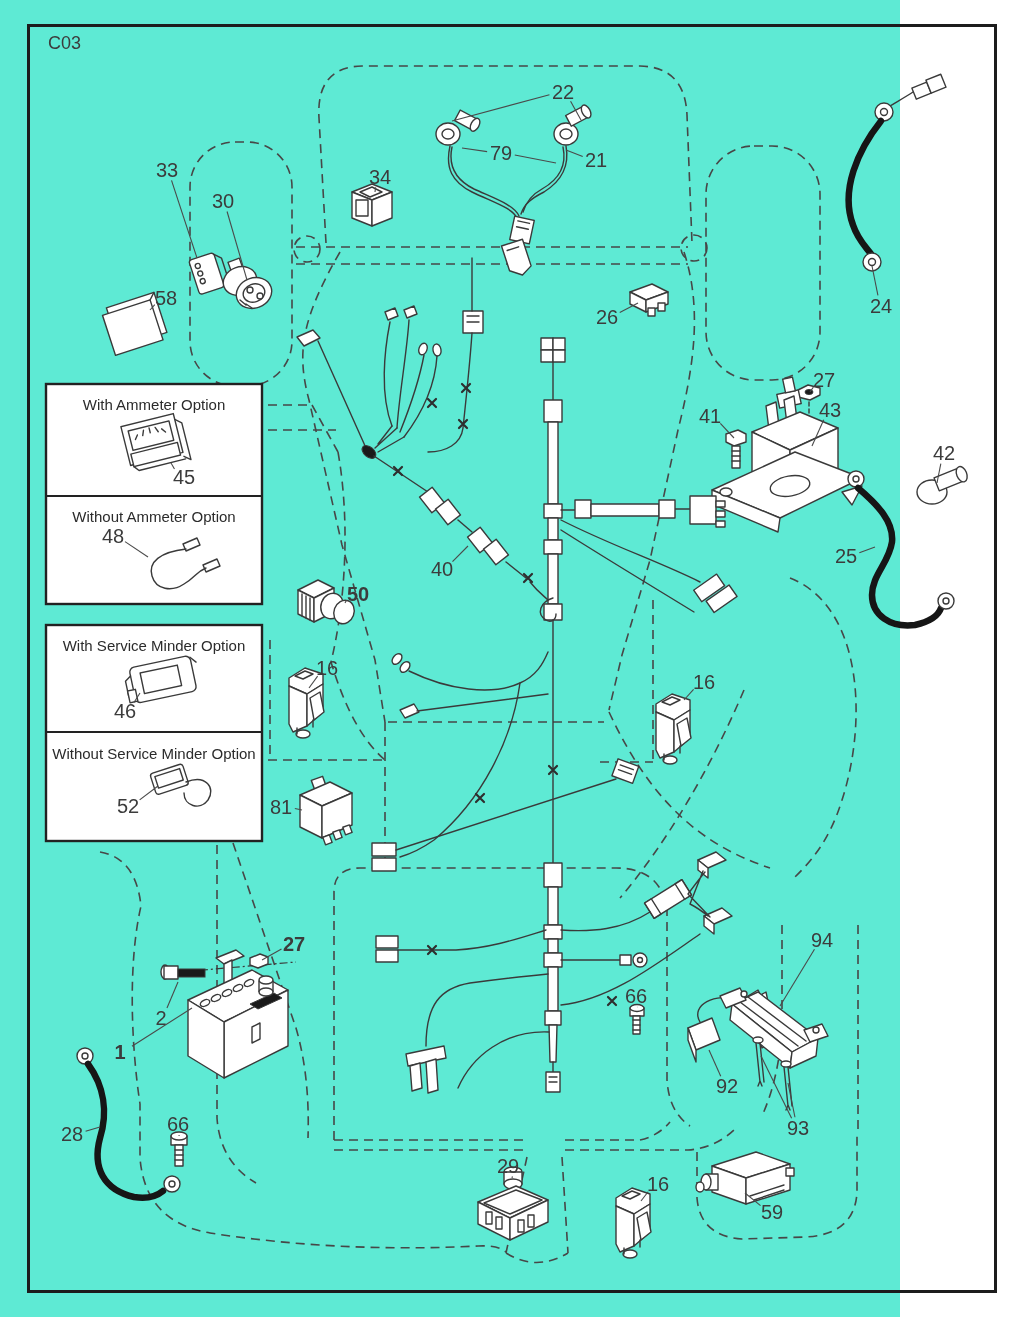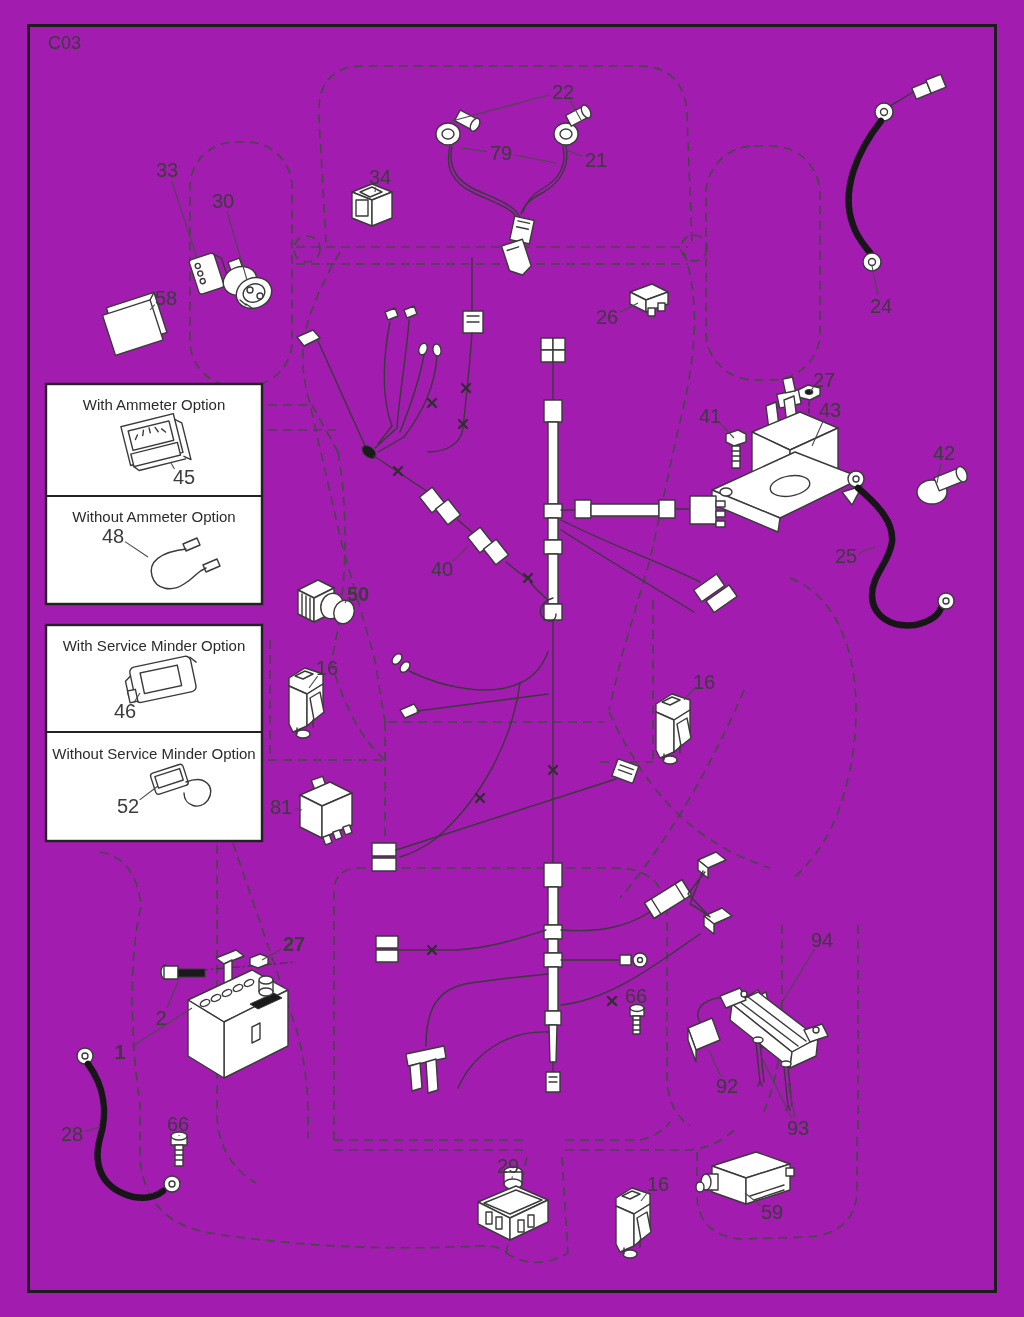--- a/index.html
+++ b/index.html
@@ -1,16 +1,16 @@
 <!DOCTYPE html>
 <html><head>
 <meta charset="utf-8">
 <style>
   html,body{margin:0;padding:0;background:#fff;}
-  #page{position:relative;width:1024px;height:1317px;background:#a21caf;
+  #page{position:relative;width:900px;height:1317px;background:#5eead4;
         font-family:"Liberation Sans",sans-serif;}
   svg{position:absolute;left:0;top:0;}
   .ln{stroke:#3a3a3a;fill:none;stroke-width:1.4;stroke-linecap:round;stroke-linejoin:round;}
   .fw{stroke:#3a3a3a;fill:#ffffff;stroke-width:1.4;stroke-linejoin:round;}
   .fd{stroke:#3a3a3a;fill:#1a1a1a;stroke-width:1;}
   .dsh{stroke:#474747;fill:none;stroke-width:1.6;stroke-dasharray:9 6;stroke-linecap:butt;}
   .cbl{stroke:#161616;fill:none;stroke-width:6.5;stroke-linecap:round;}
   .xm{stroke:#2e2e2e;fill:none;stroke-width:2.2;stroke-linecap:round;}
   .axis{stroke:#3a3a3a;fill:none;stroke-width:1.2;stroke-dasharray:8 3 2 3;}
   .frame{fill:none;stroke:#1c1c1c;stroke-width:3;}

